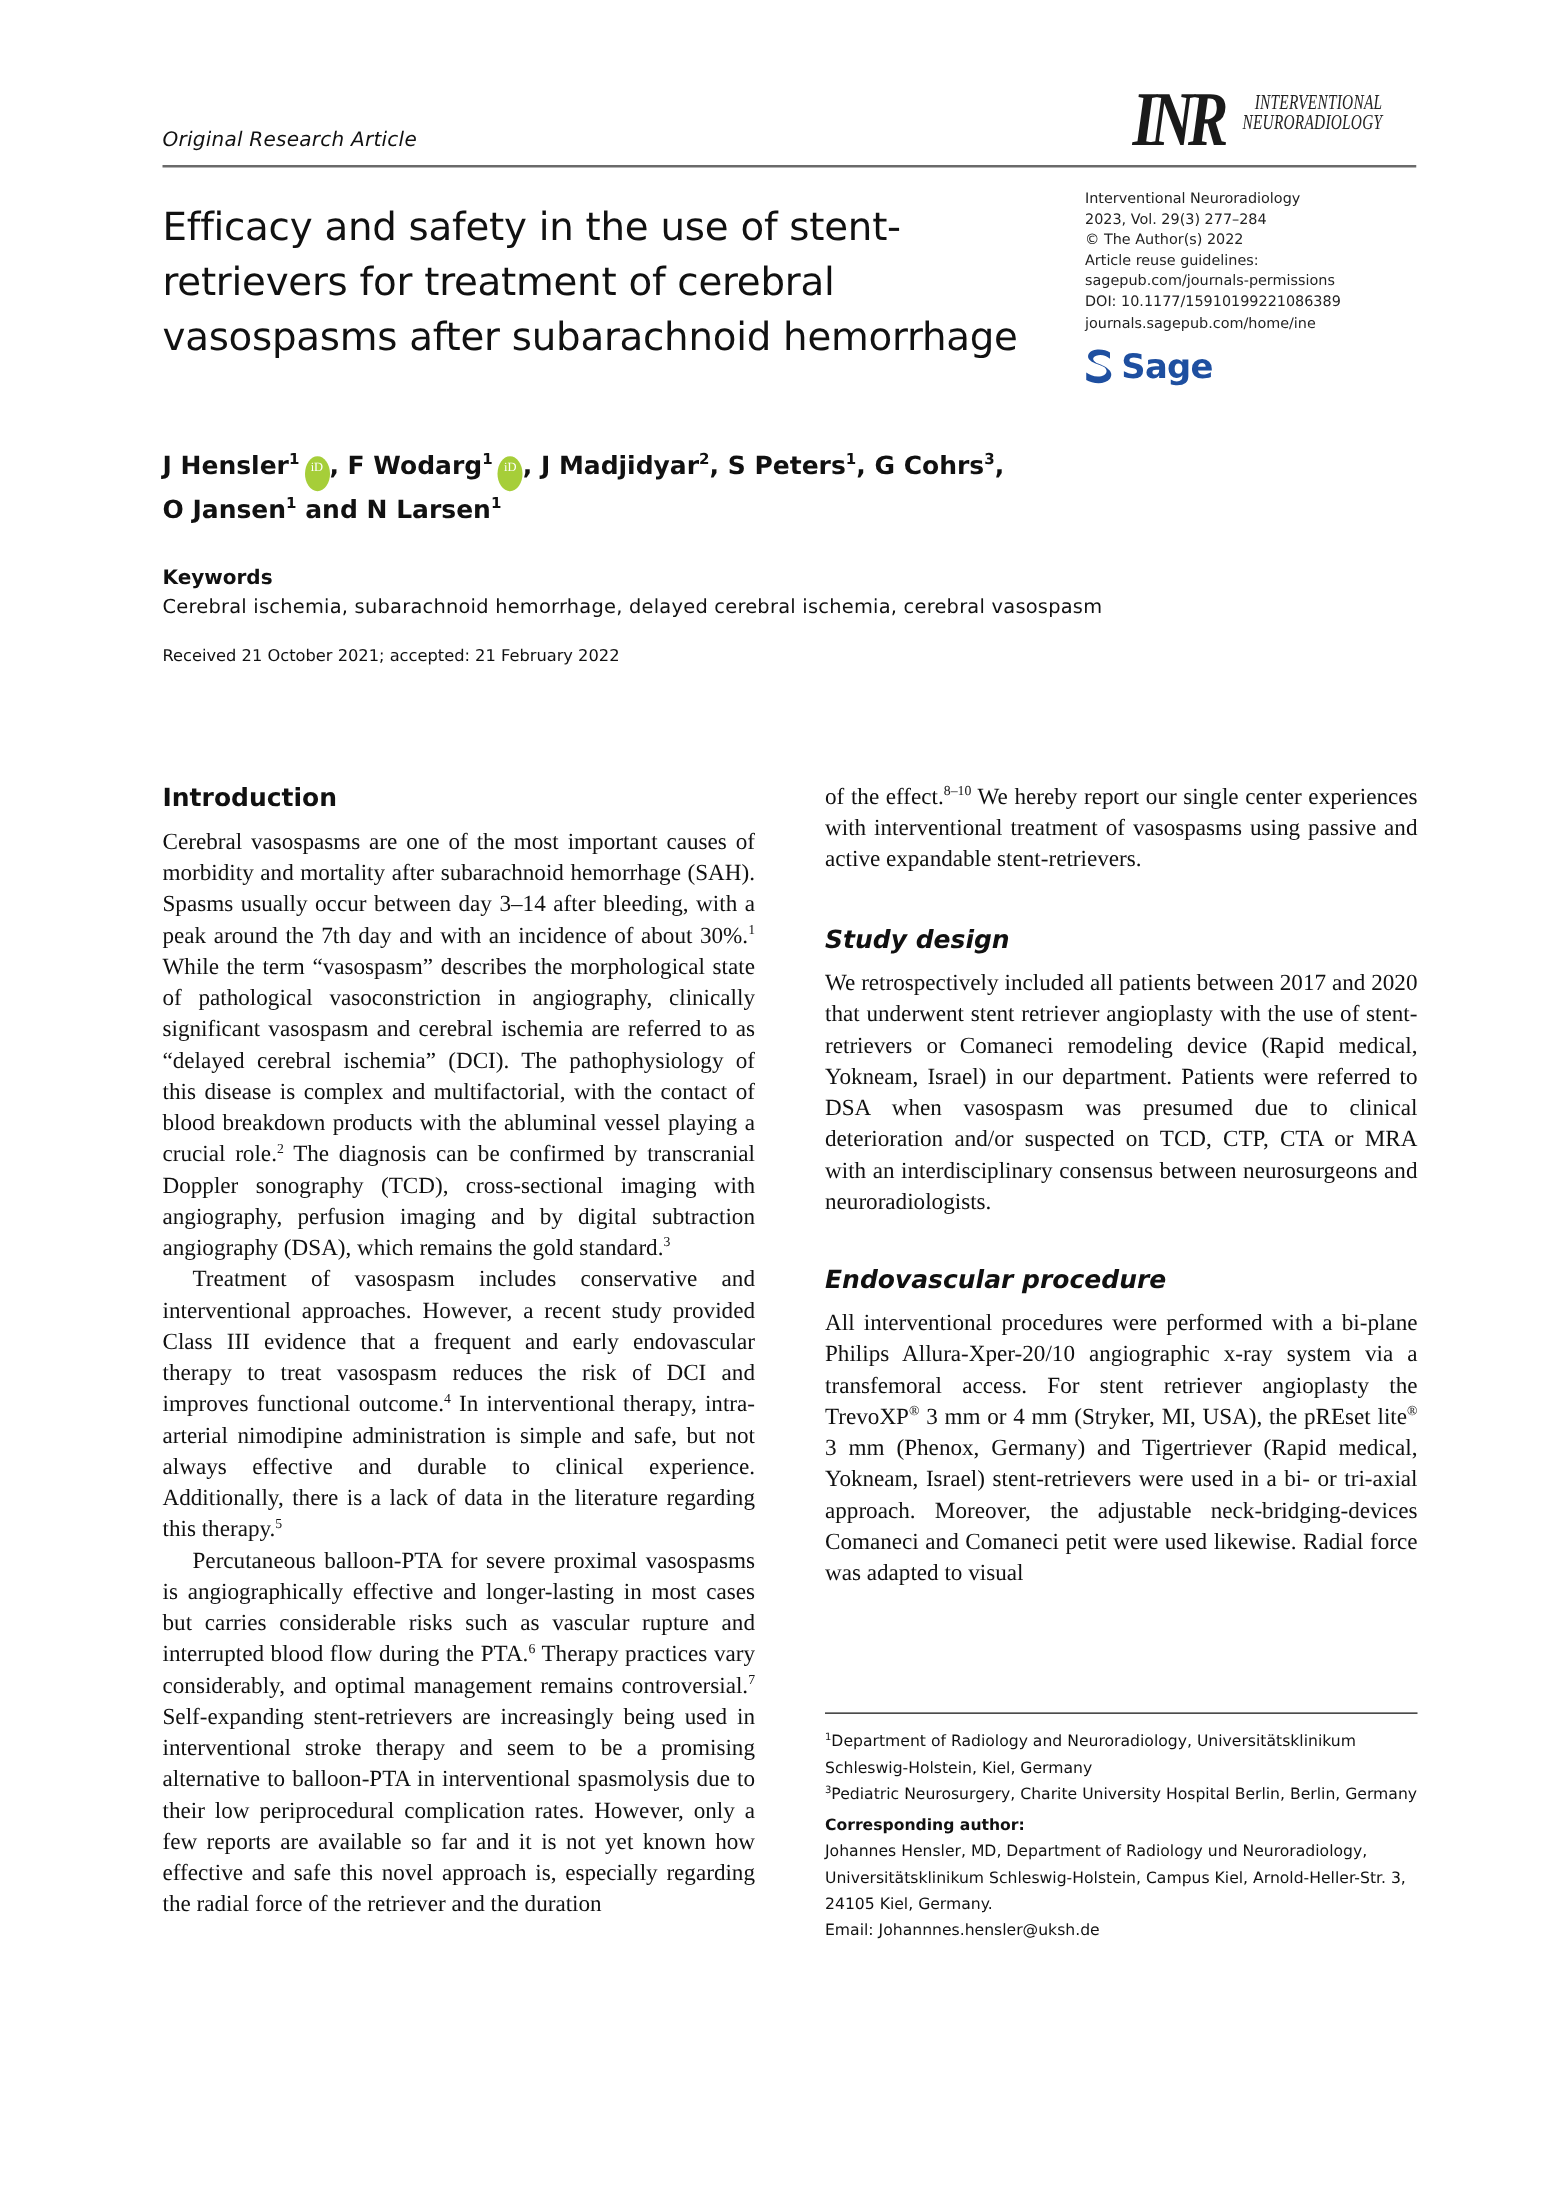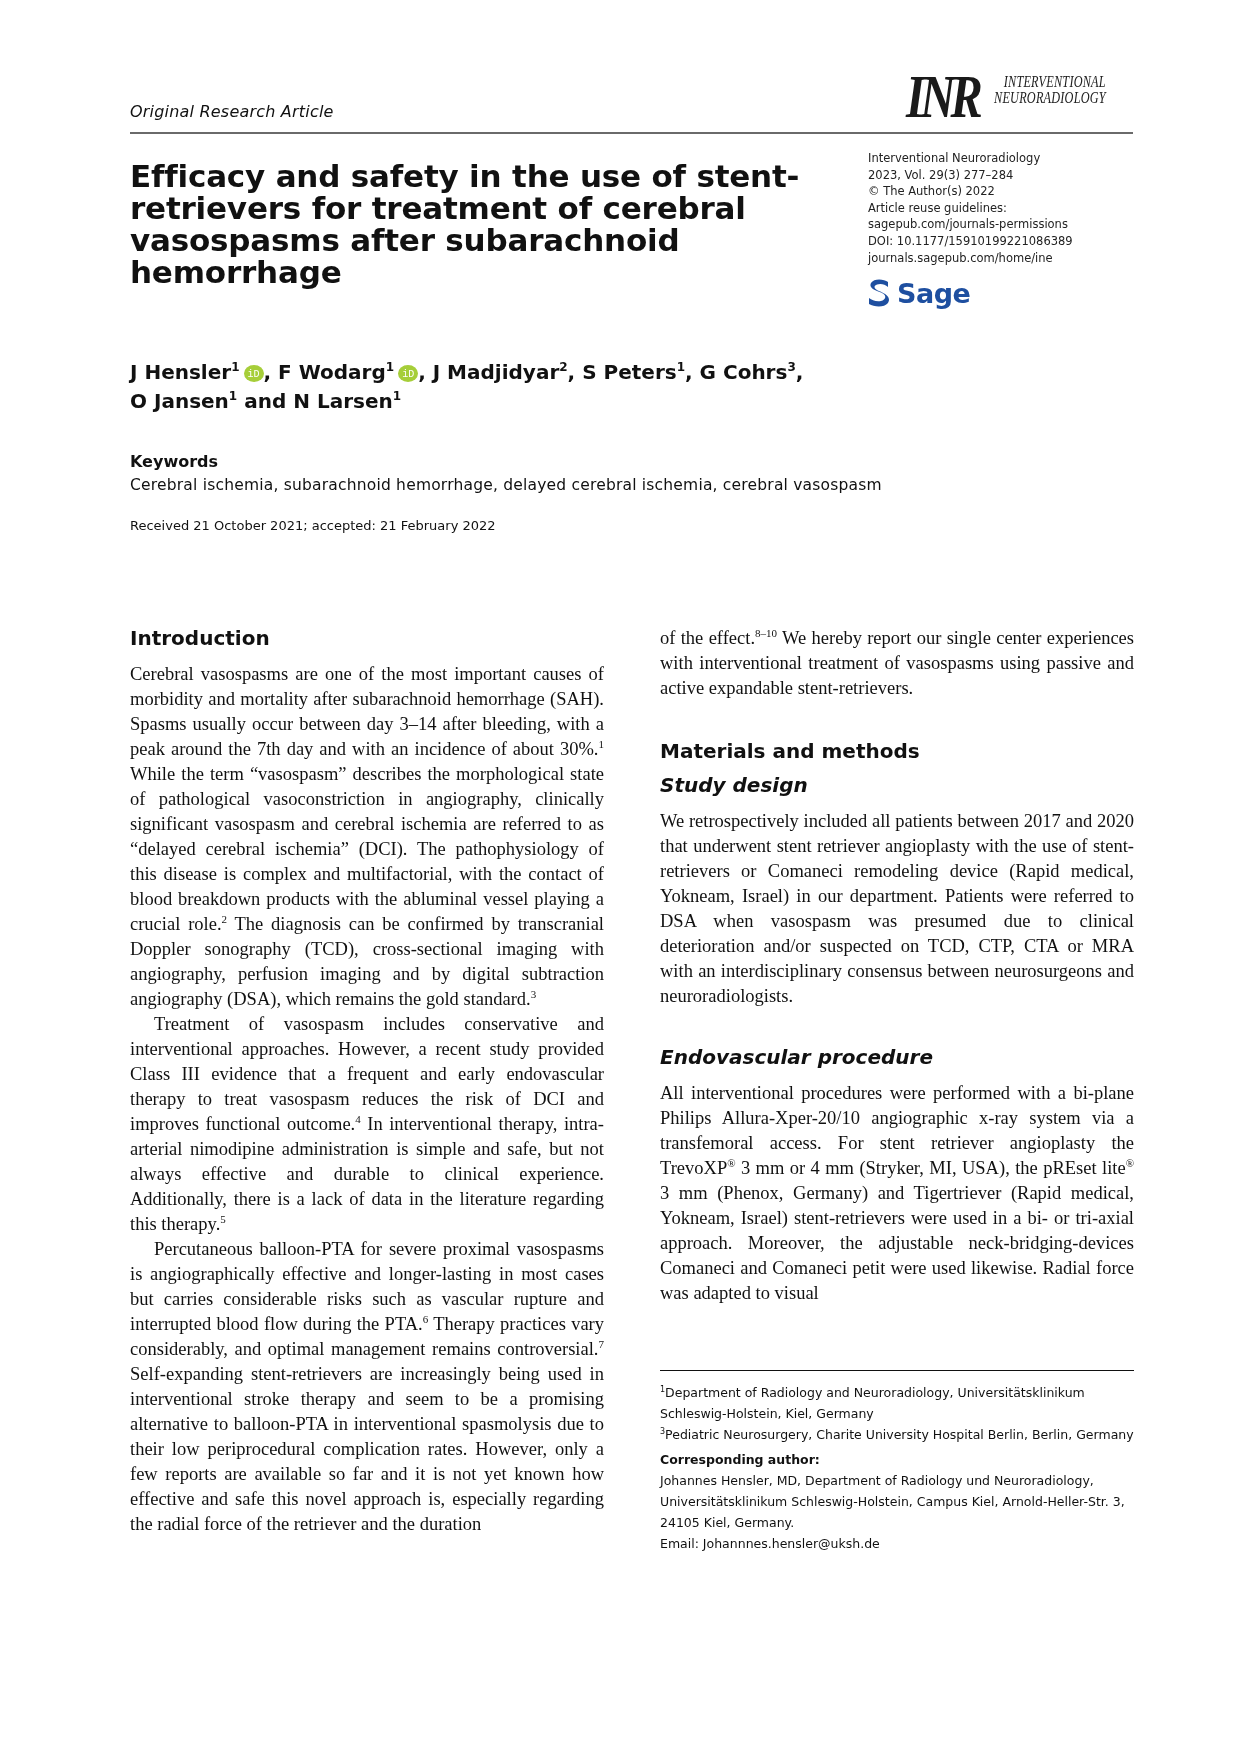--- a/index.html
+++ b/index.html
@@ -7,30 +7,30 @@
   .sans { font-family: "DejaVu Sans", "Liberation Sans", sans-serif; }
   .serif { font-family: "Liberation Serif", "DejaVu Serif", serif; }
 
   .header-label { position: absolute; left: 130px; top: 102px; font-size: 16px; font-style: italic; letter-spacing: 0.2px; }
   .header-rule { position: absolute; left: 130px; top: 132px; width: 1003px; height: 2px; background: #6a6a6a; }
 
   .logo { position: absolute; left: 906px; top: 62px; height: 60px; display: flex; align-items: flex-end; text-align: right; }
   .logo-mark { font-family: "Liberation Serif", serif; font-style: italic; font-weight: bold; font-size: 62px; line-height: 52px; letter-spacing: -6px; color: #1a1a1a; transform: scaleX(0.78); transform-origin: left bottom; width: 86px; }
   .logo-text { font-family: "Liberation Serif", serif; font-style: italic; font-size: 17px; line-height: 16px; color: #222; transform: scaleX(0.72); transform-origin: left bottom; letter-spacing: 0.3px; margin-left: 2px; }
 
-  .title { position: absolute; left: 130px; top: 160px; width: 720px; font-size: 31px; font-weight: bold; line-height: 32px; letter-spacing: -0.2px; }
+  .title { position: absolute; left: 130px; top: 160px; width: 720px; font-size: 31px; font-weight: normal; line-height: 44px; letter-spacing: -0.2px; }
 
   .journal-info { position: absolute; left: 868px; top: 150px; font-size: 11.5px; line-height: 16.6px; color: #222; }
   .sage { position: absolute; left: 866px; top: 278px; display: flex; align-items: flex-start; }
   .sage-s { width: 26px; height: 30px; }
   .sage-text { font-family: "DejaVu Sans", sans-serif; font-weight: bold; font-size: 27px; color: #1e4fa0; margin-left: 5px; letter-spacing: -0.5px; }
 
   .authors { position: absolute; left: 130px; top: 358px; width: 740px; font-size: 20px; font-weight: bold; line-height: 29px; }
   .authors sup { font-size: 12px; vertical-align: 8px; line-height: 0; }
-  .orcid { display: inline-block; width: 20px; height: 17px; border-radius: 50%; background: #a6ce39; color: #fff; font-size: 10px; font-weight: normal; text-align: center; line-height: 20px; vertical-align: 2px; margin-left: 4px; font-family: Liberation Mono, monospace; }
+  .orcid { display: inline-block; width: 20px; height: 28px; border-radius: 50%; background: #a6ce39; color: #fff; font-size: 10px; font-weight: normal; text-align: center; line-height: 20px; vertical-align: 2px; margin-left: 4px; font-family: Liberation Serif, serif; }
 
   .kw-head { position: absolute; left: 130px; top: 452px; font-size: 16px; font-weight: bold; }
   .kw-text { position: absolute; left: 130px; top: 476px; font-size: 15.5px; letter-spacing: 0.2px; }
   .received { position: absolute; left: 130px; top: 518px; font-size: 13px; }
 
   .col { position: absolute; width: 474px; }
   .col-left { left: 130px; top: 626px; }
   .col-right { left: 660px; top: 626px; }
   .h-section { font-size: 20px; font-weight: bold; margin: 0; }
   .h-sub { font-size: 20px; font-style: italic; margin: 0; }
@@ -91,21 +91,20 @@
 
 <div class="col col-left">
   <h2 class="h-section sans" style="margin-bottom:12px;">Introduction</h2>
   <p class="para serif">Cerebral vasospasms are one of the most important causes of morbidity and mortality after subarachnoid hemorrhage (SAH). Spasms usually occur between day 3–14 after bleeding, with a peak around the 7th day and with an incidence of about 30%.<sup>1</sup> While the term “vasospasm” describes the morphological state of pathological vasoconstriction in angiography, clinically significant vasospasm and cerebral ischemia are referred to as “delayed cerebral ischemia” (DCI). The pathophysiology of this disease is complex and multifactorial, with the contact of blood breakdown products with the abluminal vessel playing a crucial role.<sup>2</sup> The diagnosis can be confirmed by transcranial Doppler sonography (TCD), cross-sectional imaging with angiography, perfusion imaging and by digital subtraction angiography (DSA), which remains the gold standard.<sup>3</sup></p>
   <p class="para serif indent">Treatment of vasospasm includes conservative and interventional approaches. However, a recent study provided Class III evidence that a frequent and early endovascular therapy to treat vasospasm reduces the risk of DCI and improves functional outcome.<sup>4</sup> In interventional therapy, intra-arterial nimodipine administration is simple and safe, but not always effective and durable to clinical experience. Additionally, there is a lack of data in the literature regarding this therapy.<sup>5</sup></p>
   <p class="para serif indent">Percutaneous balloon-PTA for severe proximal vasospasms is angiographically effective and longer-lasting in most cases but carries considerable risks such as vascular rupture and interrupted blood flow during the PTA.<sup>6</sup> Therapy practices vary considerably, and optimal management remains controversial.<sup>7</sup> Self-expanding stent-retrievers are increasingly being used in interventional stroke therapy and seem to be a promising alternative to balloon-PTA in interventional spasmolysis due to their low periprocedural complication rates. However, only a few reports are available so far and it is not yet known how effective and safe this novel approach is, especially regarding the radial force of the retriever and the duration</p>
 </div>
 
 <div class="col col-right">
   <p class="para serif" style="margin-bottom:38px;">of the effect.<sup>8–10</sup> We hereby report our single center experiences with interventional treatment of vasospasms using passive and active expandable stent-retrievers.</p>
-  <h2 class="h-section sans" style="margin-bottom:10px;">Materials and methods</h2>
   <h3 class="h-sub sans" style="margin-bottom:12px;">Study design</h3>
   <p class="para serif" style="margin-bottom:36px;">We retrospectively included all patients between 2017 and 2020 that underwent stent retriever angioplasty with the use of stent-retrievers or Comaneci remodeling device (Rapid medical, Yokneam, Israel) in our department. Patients were referred to DSA when vasospasm was presumed due to clinical deterioration and/or suspected on TCD, CTP, CTA or MRA with an interdisciplinary consensus between neurosurgeons and neuroradiologists.</p>
   <h3 class="h-sub sans" style="margin-bottom:12px;">Endovascular procedure</h3>
   <p class="para serif">All interventional procedures were performed with a bi-plane Philips Allura-Xper-20/10 angiographic x-ray system via a transfemoral access. For stent retriever angioplasty the TrevoXP<sup>®</sup> 3 mm or 4 mm (Stryker, MI, USA), the pREset lite<sup>®</sup> 3 mm (Phenox, Germany) and Tigertriever (Rapid medical, Yokneam, Israel) stent-retrievers were used in a bi- or tri-axial approach. Moreover, the adjustable neck-bridging-devices Comaneci and Comaneci petit were used likewise. Radial force was adapted to visual</p>
 </div>
 
 <div class="footrule"></div>
 <div class="footnotes sans">
   <div><sup>1</sup><span>Department of Radiology and Neuroradiology, Universitätsklinikum Schleswig-Holstein, Kiel, Germany</span></div>
   <div><sup>3</sup><span>Pediatric Neurosurgery, Charite University Hospital Berlin, Berlin, Germany</span></div>

